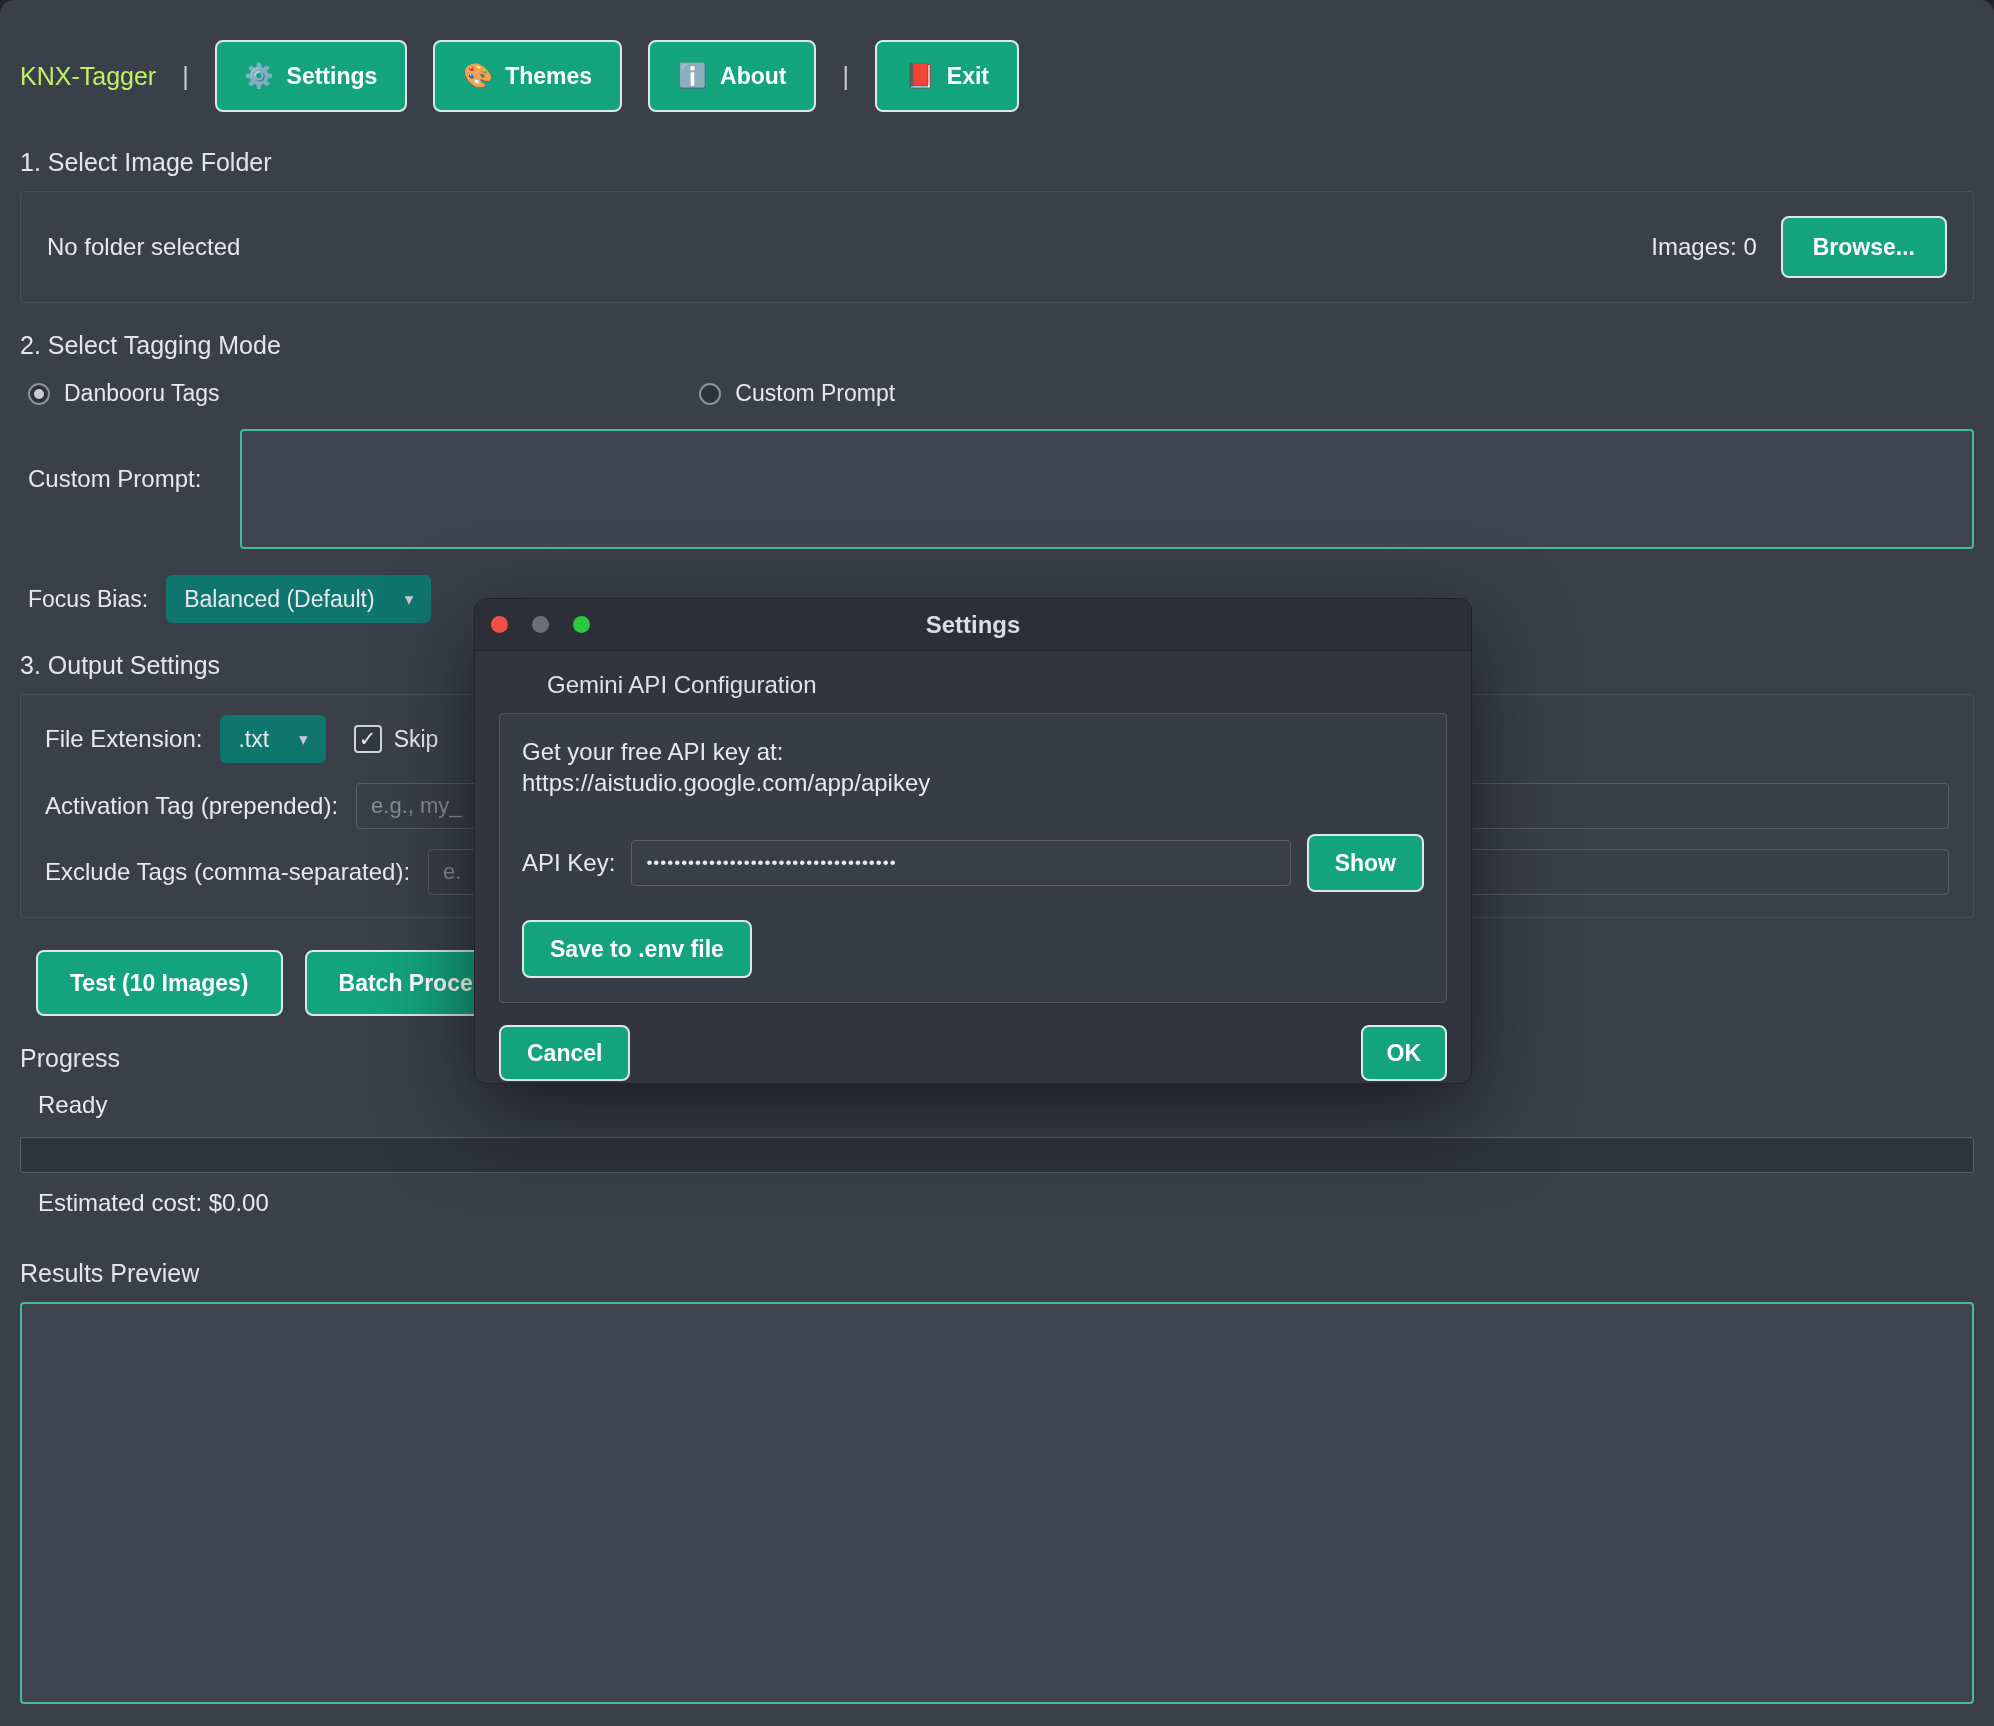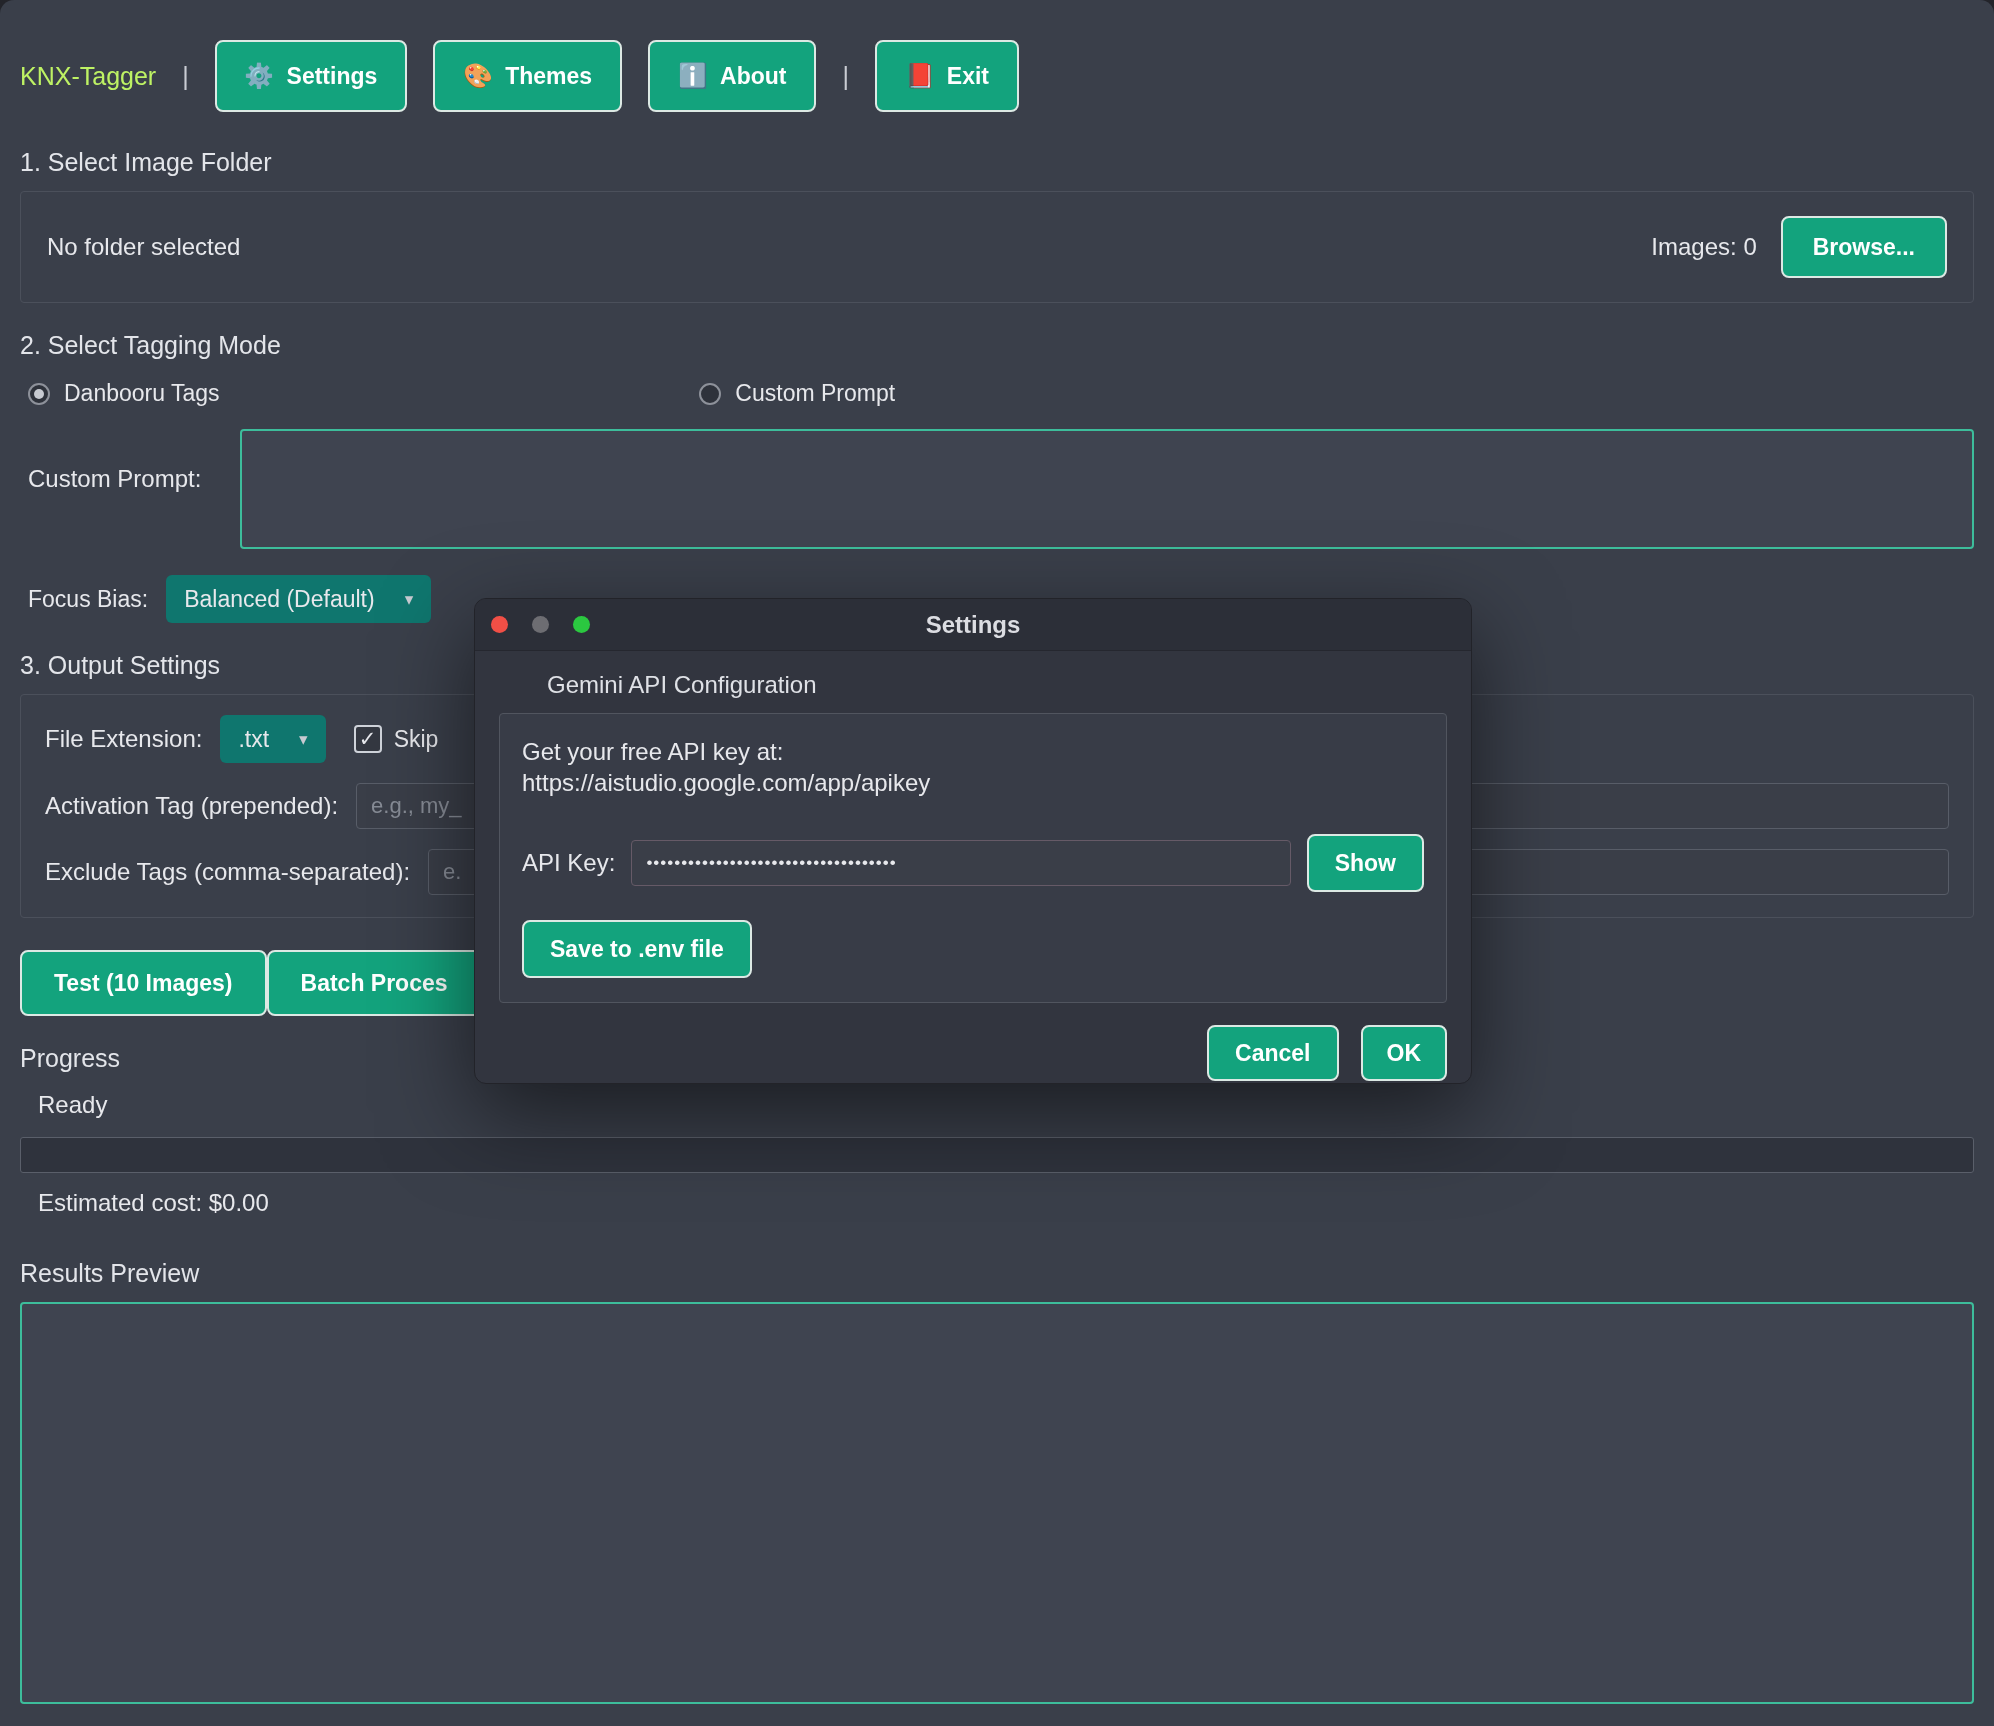--- a/index.html
+++ b/index.html
@@ -105,21 +105,21 @@
   }
   .text-input {
     flex:1; height:46px;
     background:#3a3e48; border:1px solid #585d68; border-radius:4px;
     color:#e7e8ec; font-size:22px; padding:0 14px;
     font-family:"Liberation Sans", sans-serif;
   }
   .text-input::placeholder { color:#868b95; }
 
   
-  .actions-row { display:flex; margin:32px 0 0 0; }
+  .actions-row { display:flex; gap:22px; margin:32px 0 0 16px; }
   .action-btn { height:66px; padding:0 32px; }
 
   
   .progress-status { font-size:24px; margin:18px 0 18px 18px; }
   .progress-bar {
     height:36px; border:1px solid #5a5f6a; border-radius:3px;
     background:#2f333d; margin:0 0 16px 0;
   }
   .cost-text { font-size:24px; margin:0 0 0 18px; }
 
@@ -152,21 +152,21 @@
   .apikey-row { display:flex; align-items:center; gap:16px; margin-top:36px; }
   .apikey-label { font-size:24px; white-space:nowrap; }
   .apikey-input {
     flex:1; height:46px;
     background:#3a3e48; border:1px solid #665a67; border-radius:4px;
     color:#e7e8ec; font-size:17px; letter-spacing:1px; padding:0 14px;
     font-family:"Liberation Sans", sans-serif;
   }
   .show-btn { height:58px; padding:0 26px; }
   .saveenv-btn { height:58px; padding:0 26px; margin-top:28px; }
-  .modal-footer { display:flex; justify-content:flex-end; gap:22px; margin-top:22px; }
+  .modal-footer { display:flex; justify-content:space-between; gap:22px; margin-top:22px; }
   .cancel-btn { height:56px; padding:0 26px; }
   .ok-btn { height:56px; padding:0 24px; }
 </style>
 </head>
 <body>
 
 <div class="window">
 
 
   <div class="content">

